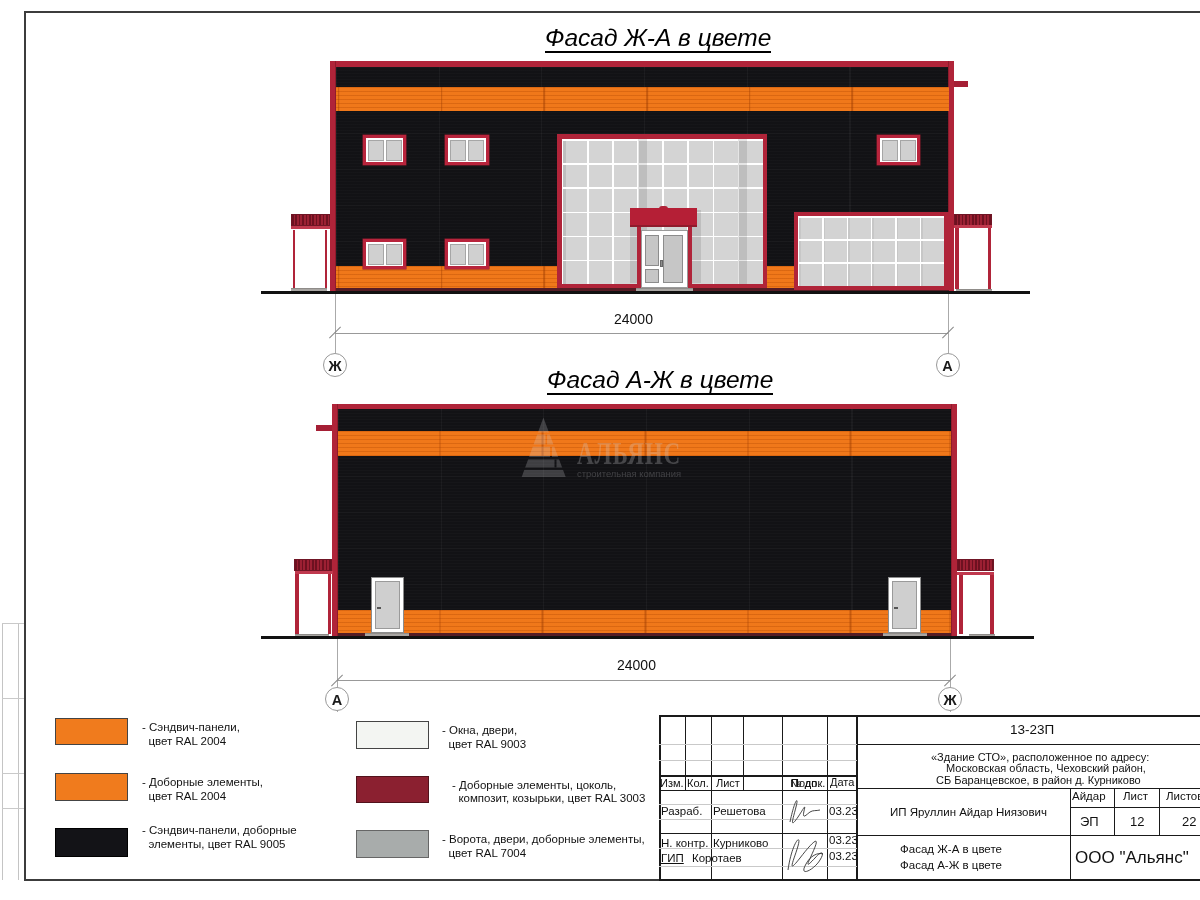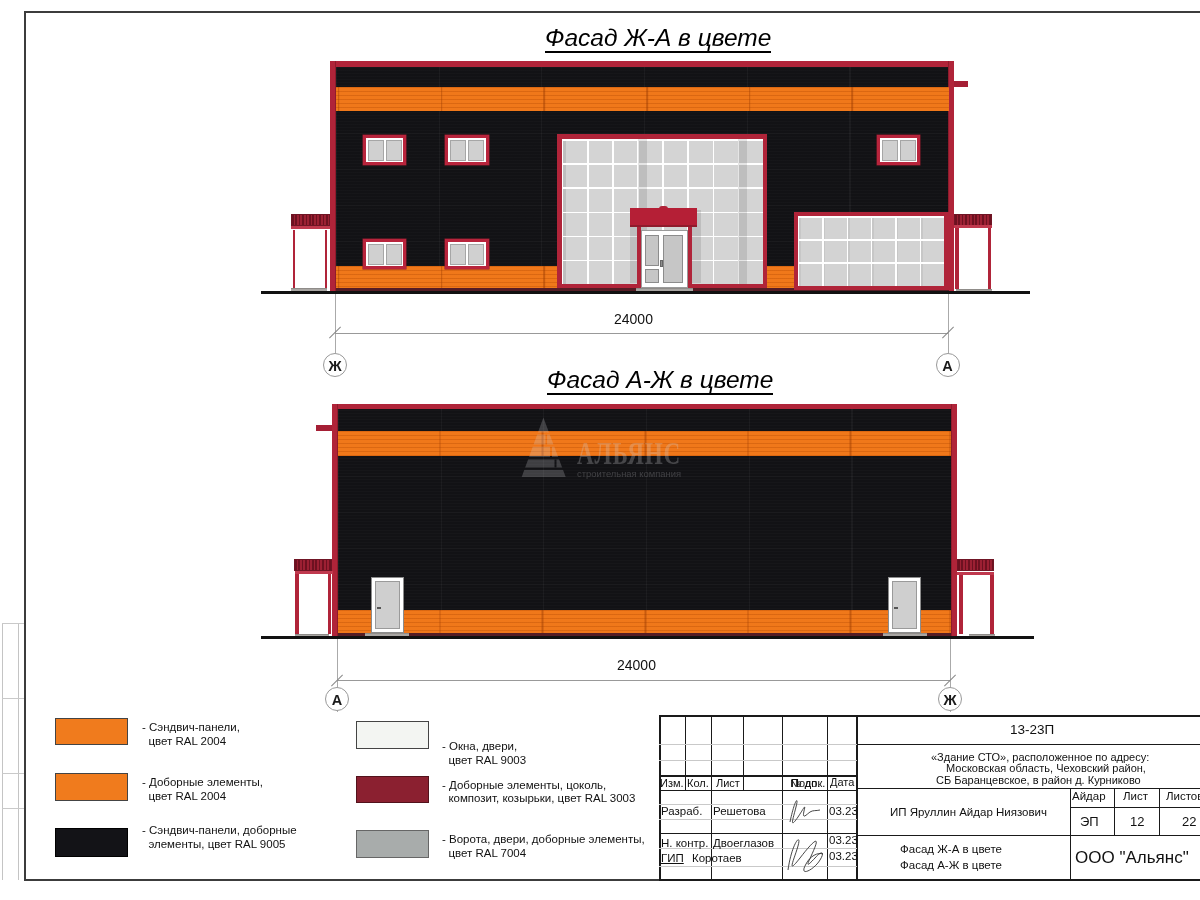--- a/index.html
+++ b/index.html
@@ -272,24 +272,24 @@
 <div class="abs" style="left:55px;top:718px;width:73px;height:27px;background:#f07b1d;border:1px solid #444;"></div>
 <div class="txt" style="left:142px;top:721px;font-size:11.5px;line-height:13.5px;">- Сэндвич-панели,<br>&nbsp;&nbsp;цвет RAL 2004</div>
 
 <div class="abs" style="left:55px;top:773px;width:73px;height:28px;background:#f07b1d;border:1px solid #444;"></div>
 <div class="txt" style="left:142px;top:776px;font-size:11.5px;line-height:13.5px;">- Доборные элементы,<br>&nbsp;&nbsp;цвет RAL 2004</div>
 
 <div class="abs" style="left:55px;top:828px;width:73px;height:29px;background:#131317;border:1px solid #000;"></div>
 <div class="txt" style="left:142px;top:824px;font-size:11.5px;line-height:13.5px;">- Сэндвич-панели, доборные<br>&nbsp;&nbsp;элементы, цвет RAL 9005</div>
 
 <div class="abs" style="left:356px;top:721px;width:73px;height:28px;background:#f3f5f2;border:1px solid #444;"></div>
-<div class="txt" style="left:442px;top:740px;font-size:11.5px;line-height:13.5px;">- Окна, двери,<br>&nbsp;&nbsp;цвет RAL 9003</div>
+<div class="txt" style="left:442px;top:724px;font-size:11.5px;line-height:13.5px;">- Окна, двери,<br>&nbsp;&nbsp;цвет RAL 9003</div>
 
 <div class="abs" style="left:356px;top:776px;width:73px;height:27px;background:#8b2030;border:1px solid #52121c;"></div>
-<div class="txt" style="left:442px;top:778.5px;font-size:11.5px;line-height:13.5px;">- Доборные элементы, цоколь,<br>&nbsp;&nbsp;композит, козырьки, цвет RAL 3003</div>
+<div class="txt" style="left:452px;top:778.5px;font-size:11.5px;line-height:13.5px;">- Доборные элементы, цоколь,<br>&nbsp;&nbsp;композит, козырьки, цвет RAL 3003</div>
 
 <div class="abs" style="left:356px;top:830px;width:73px;height:28px;background:#a8acab;border:1px solid #666;"></div>
 <div class="txt" style="left:442px;top:833px;font-size:11.5px;line-height:13.5px;">- Ворота, двери, доборные элементы,<br>&nbsp;&nbsp;цвет RAL 7004</div>
 
 <div class="abs" style="left:659px;top:715px;width:541px;height:166px;border-top:2px solid #1a1a1a;border-left:2px solid #1a1a1a;border-bottom:2px solid #1a1a1a;"></div>
 
 <div class="l" style="left:685px;top:715px;width:1px;height:75px;"></div>
 <div class="l" style="left:711px;top:715px;width:1px;height:166px;"></div>
 <div class="l" style="left:743px;top:715px;width:1px;height:75px;"></div>
 <div class="l" style="left:781.5px;top:715px;width:1px;height:166px;"></div>
@@ -311,21 +311,21 @@
 <div class="txt" style="left:687px;top:777px;font-size:11px;">Кол.</div>
 <div class="txt" style="left:716px;top:777px;font-size:11px;">Лист</div>
 <div class="txt" style="left:746px;top:777px;font-size:11px;margin-left:44px;">№ док.</div>
 <div class="txt" style="left:791px;top:777px;font-size:11px;">Подп.</div>
 <div class="txt" style="left:830px;top:776px;font-size:11px;">Дата</div>
 
 <div class="txt" style="left:661px;top:805px;font-size:11.5px;">Разраб.</div>
 <div class="txt" style="left:713px;top:805px;font-size:11.5px;">Решетова</div>
 <div class="txt" style="left:829px;top:805px;font-size:11.5px;">03.23</div>
 <div class="txt" style="left:661px;top:837px;font-size:11.5px;">Н. контр.</div>
-<div class="txt" style="left:713px;top:837px;font-size:11.5px;">Двоеглазов</div>
+<div class="txt" style="left:713px;top:837px;font-size:11.5px;">Курниково</div>
 <div class="txt" style="left:829px;top:834px;font-size:11.5px;">03.23</div>
 <div class="txt" style="left:661px;top:852px;font-size:11.5px;text-decoration:underline;">ГИП</div>
 <div class="txt" style="left:692px;top:852px;font-size:11.5px;">Коротаев</div>
 <div class="txt" style="left:829px;top:850px;font-size:11.5px;">03.23</div>
 
 <svg class="abs" style="left:782px;top:790px;" width="45" height="91" viewBox="0 0 45 91">
   <path d="M8 32 C13 8, 17 6, 14 17 C11 29, 7 40, 16 27 C22 18, 24 13, 22 21 C20 30, 24 25, 28 22 C31 20, 34 21, 38 20" stroke="#333" stroke-width="0.9" fill="none"></path>
   <path d="M6 80 C10 52, 20 42, 16 56 C12 70, 4 86, 18 68 C28 55, 38 44, 33 57 C28 70, 20 82, 33 68 C40 60, 43 62, 38 70 C32 80, 16 88, 24 74 C28 66, 36 62, 41 64" stroke="#333" stroke-width="0.9" fill="none"></path>
 </svg>
 

